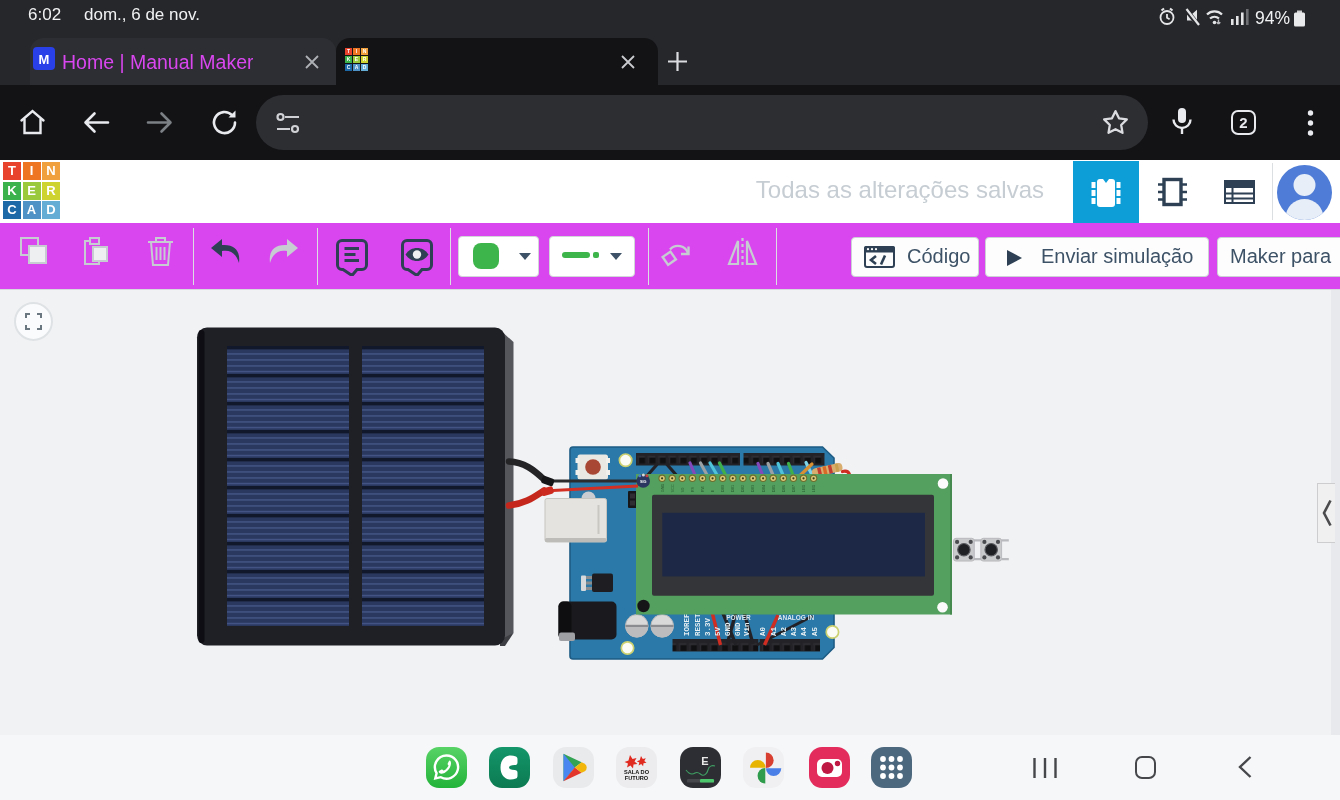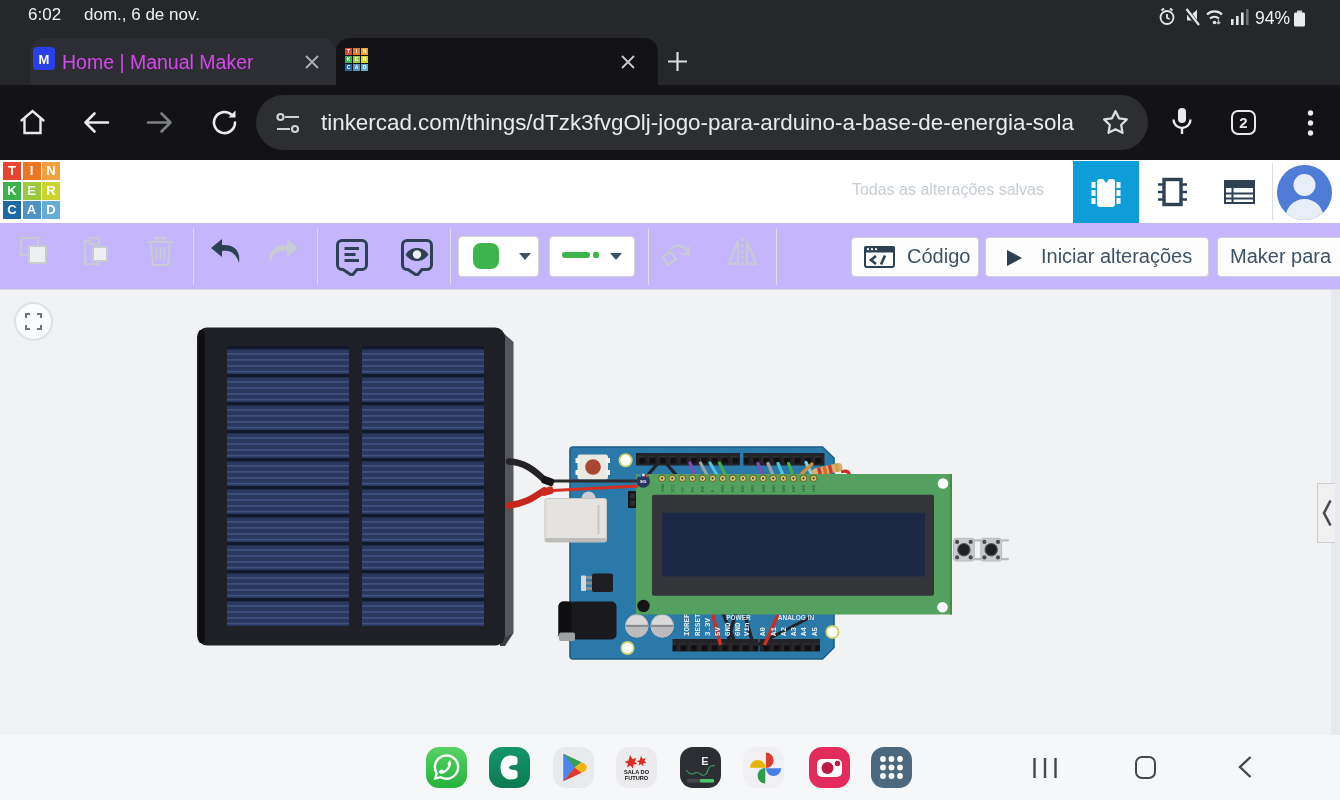--- a/index.html
+++ b/index.html
@@ -11,25 +11,25 @@
 #status{position:absolute;left:0;top:0;width:1340px;height:34px;color:#f1f2f3;font-size:17px}
 #tab1{position:absolute;left:30px;top:38px;width:306px;height:47px;background:#2d2e33;border-radius:14px 14px 0 0}
 #tab2{position:absolute;left:336px;top:38px;width:322px;height:47px;background:#131316;border-radius:14px 14px 0 0}
 .tabtxt{position:absolute;top:13px;color:#d946ef;font-size:19.5px;white-space:nowrap;overflow:hidden}
 #addr{position:absolute;left:0;top:85px;width:1340px;height:75px;background:#131316}
 #pill{position:absolute;left:256px;top:95px;width:892px;height:55px;background:#2d2e32;border-radius:28px}
 #urltxt{position:absolute;left:321px;top:85px;height:75px;line-height:75px;color:#e8eaed;font-size:22.4px;white-space:nowrap}
 
 #tkhead{position:absolute;left:0;top:160px;width:1340px;height:63px;background:#ffffff}
 #tktitle{position:absolute;left:88px;top:0;height:63px;line-height:60px;color:#3b4c5c;font-size:21px;font-weight:bold;letter-spacing:.2px}
-#saved{position:absolute;right:296px;top:0;height:63px;line-height:60px;color:#c6cdd3;font-size:16px}
+#saved{position:absolute;right:296px;top:0;height:63px;line-height:60px;color:#c6cdd3;font-size:24px}
 #bluebtn{position:absolute;left:1073px;top:1px;width:66px;height:62px;background:#0d9ed8}
 #hsep{position:absolute;left:1272px;top:3px;width:1px;height:57px;background:#dcdfe2}
 
-#toolbar{position:absolute;left:0;top:223px;width:1340px;height:67px;background:#c4b5fd;border-bottom:1px solid #d7dadd}
+#toolbar{position:absolute;left:0;top:223px;width:1340px;height:67px;background:#d946ef;border-bottom:1px solid #d7dadd}
 .tsep{position:absolute;top:5px;width:1px;height:57px;background:#dcdfe2}
 .tbtn{position:absolute;top:13px;height:41px;background:#fff;border:1px solid #d2d6d9;border-radius:4px}
 .cbtn{position:absolute;top:14px;height:40px;background:#fdfdfd;border:1px solid #ccd1d5;border-radius:4px;color:#3d5266;font-size:20px;line-height:37px;white-space:nowrap}
 
 #canvas{position:absolute;left:0;top:290px;width:1340px;height:445px;background:#f1f2f4}
 #fsbtn{position:absolute;left:14px;top:12px;width:39px;height:39px;border:2px solid #dfe2e5;border-radius:50%;background:#fafbfc}
 #sliver{position:absolute;left:1331px;top:0;width:9px;height:445px;background:#e7e9ec}
 #flap{position:absolute;left:1317px;top:193px;width:18px;height:60px;background:#f0f0f1;border:1px solid #cdcdcf;border-right:none}
 
 #bar{position:absolute;left:0;top:735px;width:1340px;height:65px;background:#f6f7f9}
@@ -115,21 +115,20 @@
 <svg class="abs" style="left:210px;top:108px" width="29" height="29" viewBox="0 0 29 29">
       <path d="M25 14.5a10.5 10.5 0 1 1-3-7.3" fill="none" stroke="#e8eaed" stroke-width="2.6" stroke-linecap="round"></path>
       <path d="M25.5 2.5v7h-7z" fill="#e8eaed"></path>
     </svg>
 <div id="pill"></div>
 <svg class="abs" style="left:276px;top:111px" width="24" height="24" viewBox="0 0 24 24" fill="none" stroke="#cfd1d4" stroke-width="2.2">
       <circle cx="4.5" cy="6" r="3"></circle>
       <path d="M9 6h14M1 18h13"></path>
       <circle cx="19" cy="18" r="3"></circle>
     </svg>
-<div id="urltxt">tinkercad.com/things/dTzk3fvgOlj-jogo-para-arduino-a-base-de-energia-sola</div>
 <svg class="abs" style="left:1101px;top:108px" width="29" height="29" viewBox="0 0 24 24" fill="none" stroke="#dadce0" stroke-width="1.9">
       <path d="M12 2.6l2.9 5.9 6.5.95-4.7 4.6 1.1 6.5L12 17.5l-5.8 3.05 1.1-6.5-4.7-4.6 6.5-.95z" stroke-linejoin="round"></path>
     </svg>
 <svg class="abs" style="left:1167px;top:106px" width="30" height="32" viewBox="0 0 30 32">
       <rect x="11" y="2" width="8" height="15" rx="4" fill="#e8eaed"></rect>
       <path d="M6.5 13.5a8.5 8.5 0 0 0 17 0" fill="none" stroke="#e8eaed" stroke-width="2.4"></path>
       <path d="M15 22v6" stroke="#e8eaed" stroke-width="2.4"></path>
     </svg>
 <div class="abs" style="left:1231px;top:110px;width:25px;height:25px;border:2.4px solid #e8eaed;border-radius:7px;color:#e8eaed;font-size:15px;font-weight:bold;text-align:center;line-height:21px">2</div>
 <svg class="abs" style="left:1304px;top:108px" width="13" height="30" viewBox="0 0 13 30" fill="#e8eaed">
@@ -253,21 +252,21 @@
           <circle cx="12" cy="3.2" r="1.1" fill="#fff"></circle>
   <path d="M12 10l-5 4 5 4" fill="none" stroke="#2e4154" stroke-width="2.6"></path>
   <path d="M17 18.5 21 9.5" stroke="#2e4154" stroke-width="2.6"></path>
  </svg>
  <span style="margin-left:55px">Código</span>
 </div>
 <div class="cbtn" style="left:985px;width:224px">
  <svg class="abs" style="left:20px;top:11px" width="17" height="18" viewBox="0 0 17 18">
           <path d="M1 1l15 8-15 8z" fill="#2e4154"></path>
         </svg>
- <span style="margin-left:55px">Iniciar alterações</span>
+ <span style="margin-left:55px">Enviar simulação</span>
 </div>
 <div class="cbtn" style="left:1217px;width:130px">
  <span style="margin-left:12px">Maker para</span>
 </div>
 </div>
 <div id="canvas">
 <div id="fsbtn">
         <svg class="abs" style="left:9px;top:9px" width="17" height="17" viewBox="0 0 17 17" fill="none" stroke="#6a7680" stroke-width="2">
           <path d="M1 5V1h4M12 1h4v4M16 12v4h-4M5 16H1v-4"></path>
         </svg>

